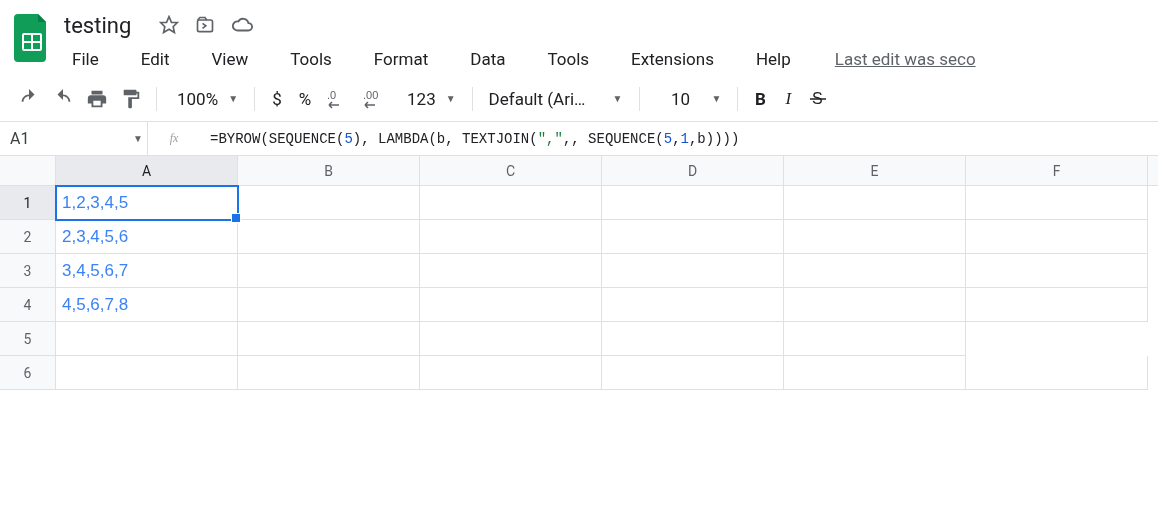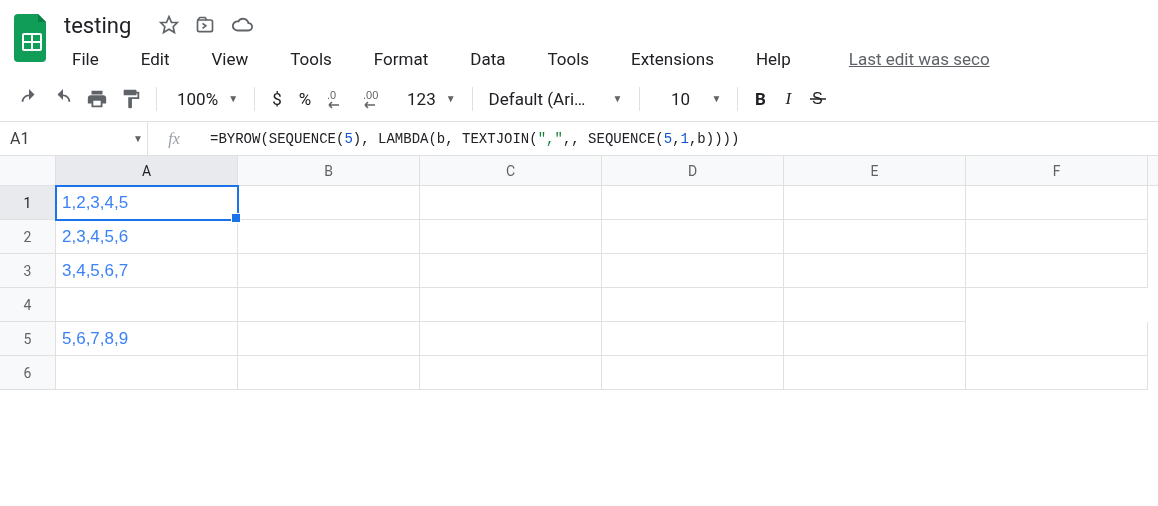--- a/index.html
+++ b/index.html
@@ -62,21 +62,21 @@
     color: #202124;
   }
   .menu-item {
     padding: 4px 12px;
     cursor: pointer;
     border-radius: 4px;
   }
   .last-edit {
     color: #5f6368;
     text-decoration: underline;
-    margin-left: 28px;
+    margin-left: 14px;
     white-space: nowrap;
   }
 
   
   .toolbar {
     display: flex;
     align-items: center;
     height: 46px;
     border-bottom: 1px solid #e0e0e0;
     padding: 0 12px;
@@ -147,21 +147,21 @@
     font-size: 16px;
   }
   .fx {
     width: 52px;
     display: flex;
     align-items: center;
     justify-content: center;
     font-style: italic;
     font-family: Georgia, serif;
     color: #9aa0a6;
-    font-size: 16px;
+    font-size: 12px;
     border-right: none;
     height: 100%;
   }
   .formula-input {
     flex: 1;
     padding: 0 10px;
     font-family: Consolas, "Courier New", monospace;
     font-size: 14px;
     color: #202124;
     display: flex;
@@ -418,29 +418,29 @@
     <div class="row-head">3</div>
     <div class="cell">3,4,5,6,7</div>
     <div class="cell"></div>
     <div class="cell"></div>
     <div class="cell"></div>
     <div class="cell"></div>
     <div class="cell"></div>
   </div>
   <div class="row">
     <div class="row-head">4</div>
+    <div class="cell">4,5,6,7,8</div>
     <div class="cell"></div>
     <div class="cell"></div>
     <div class="cell"></div>
     <div class="cell"></div>
     <div class="cell"></div>
   </div>
   <div class="row">
     <div class="row-head">5</div>
-    <div class="cell">5,6,7,8,9</div>
     <div class="cell"></div>
     <div class="cell"></div>
     <div class="cell"></div>
     <div class="cell"></div>
     <div class="cell"></div>
   </div>
   <div class="row">
     <div class="row-head">6</div>
     <div class="cell"></div>
     <div class="cell"></div>

